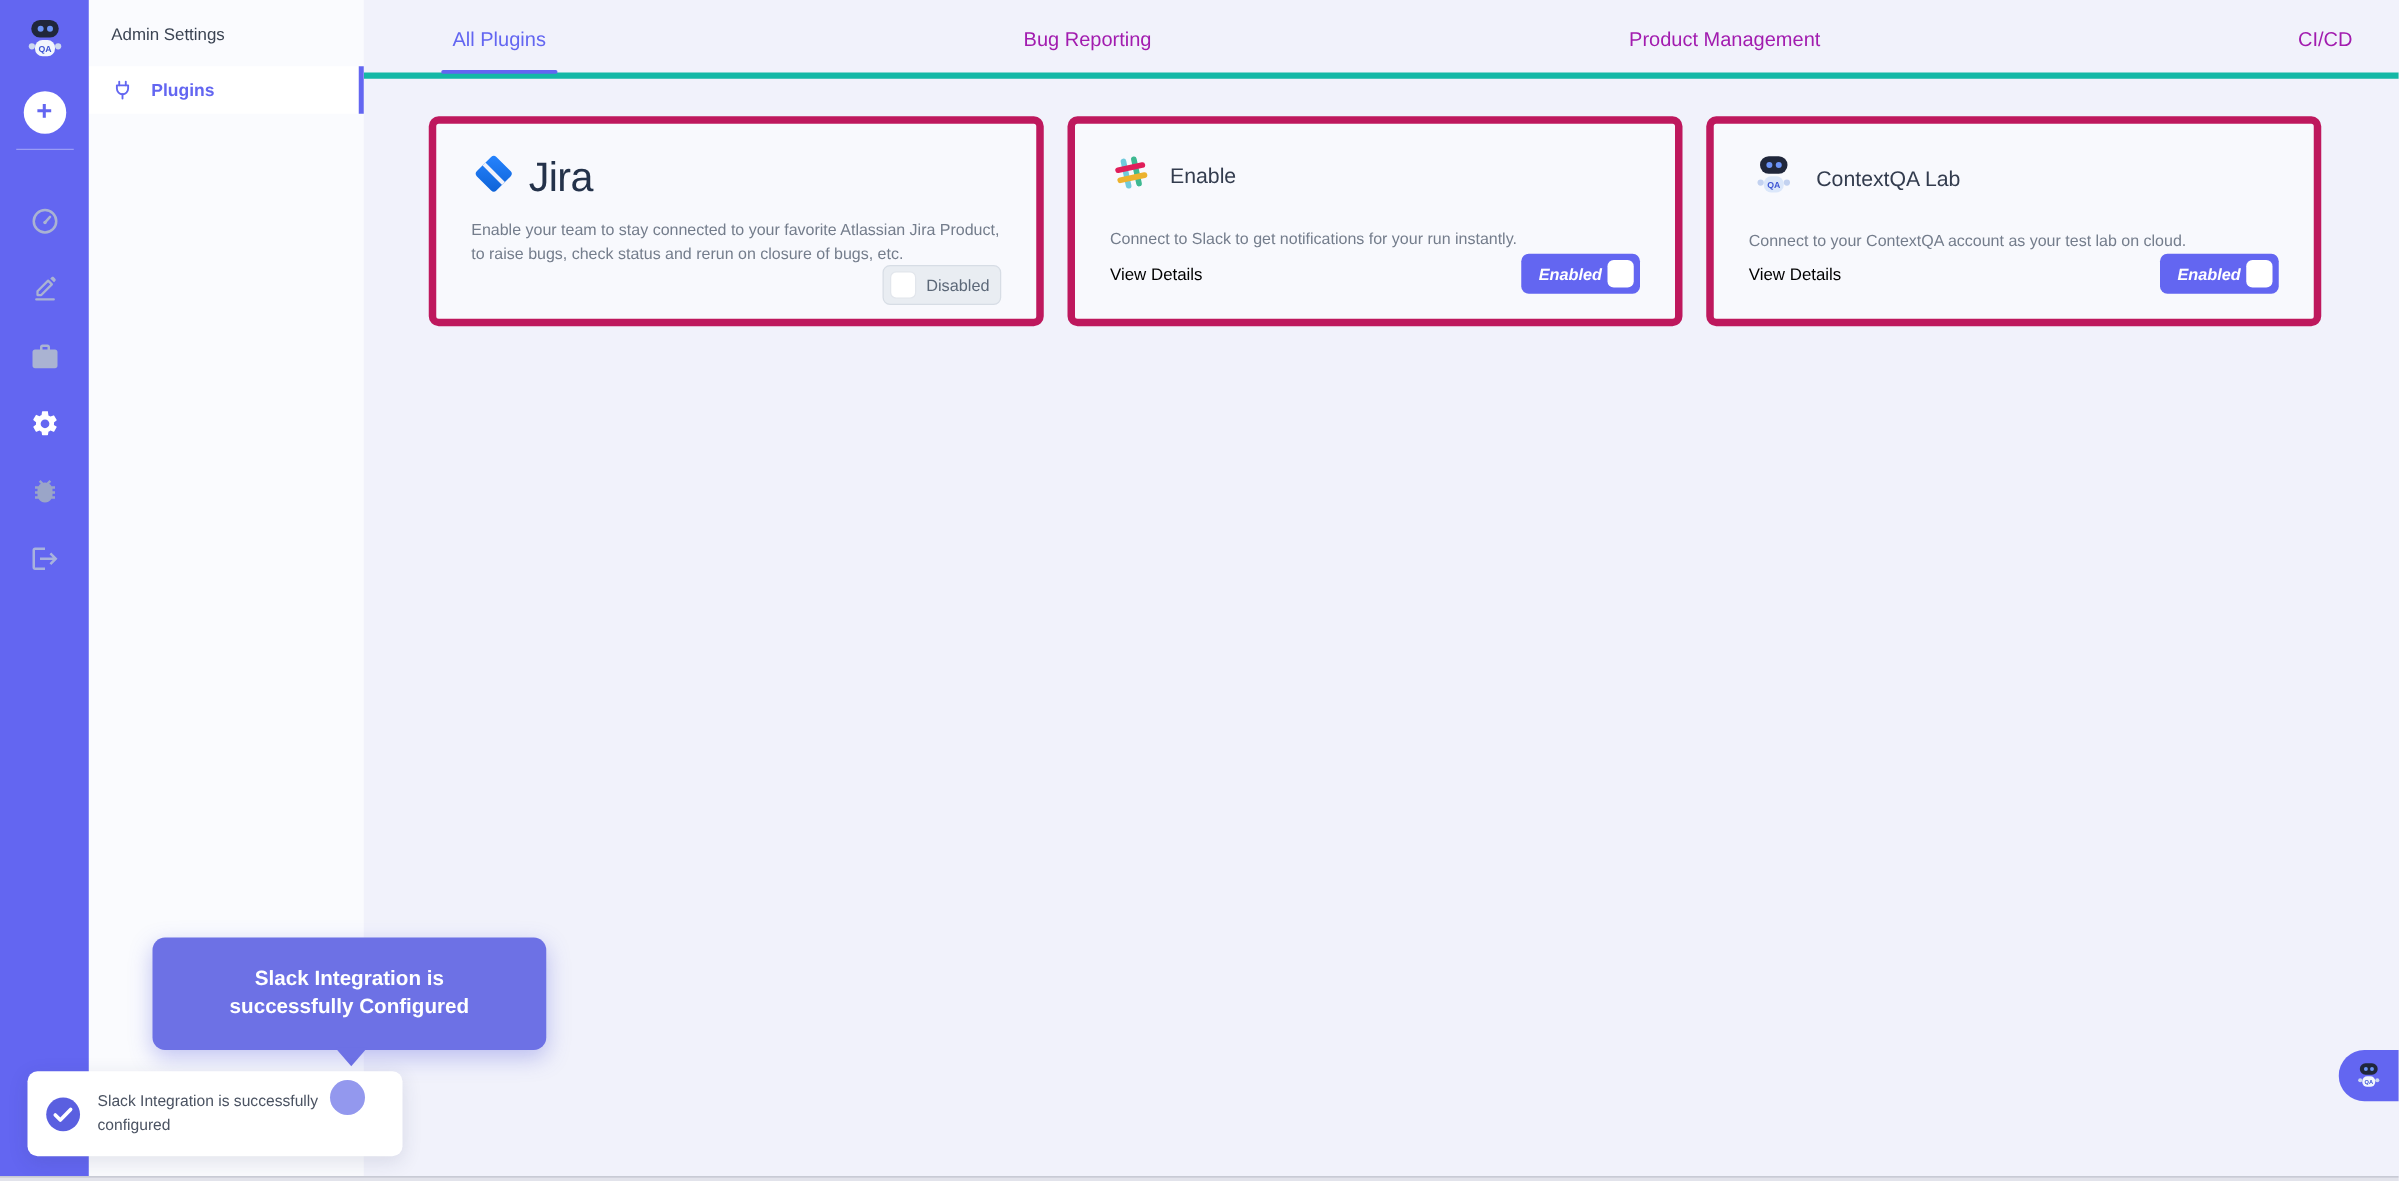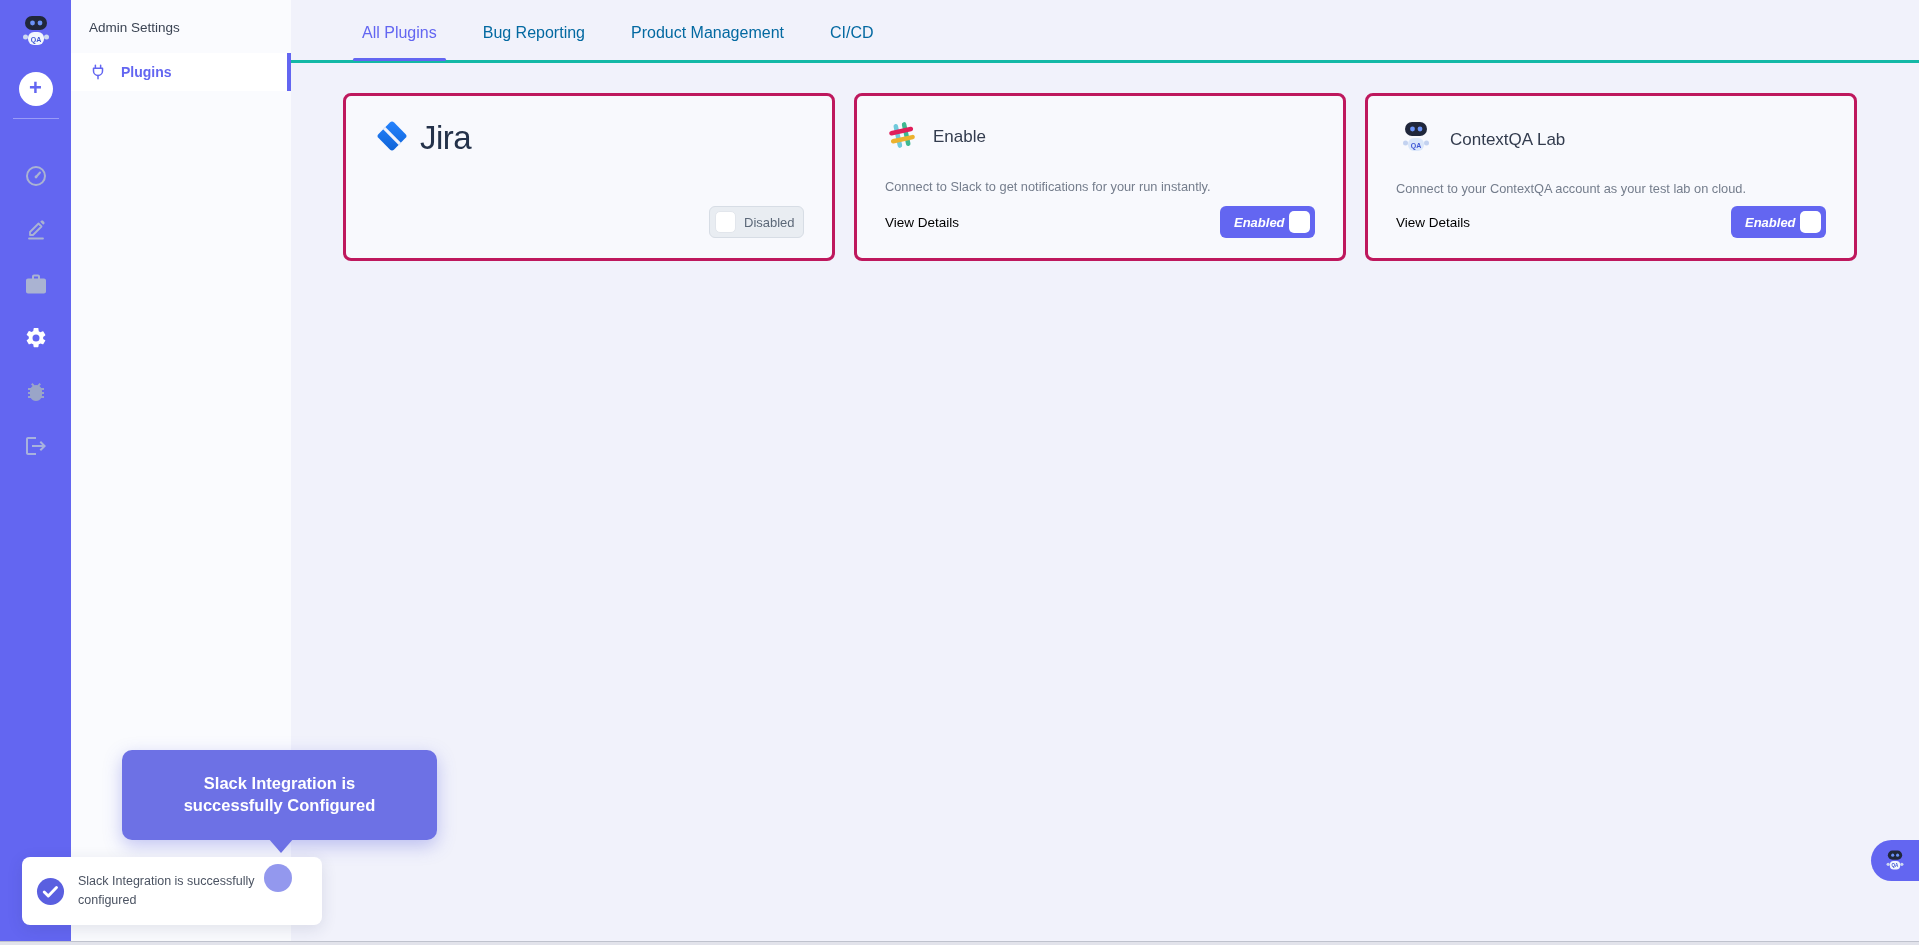--- a/index.html
+++ b/index.html
@@ -31,35 +31,35 @@
   .subnav-item {
     height:38px; display:flex; align-items:center; padding-left:18px; cursor:pointer;
     font-size:14px; color:#6366f1; font-weight:bold;
   }
   .subnav-item.active { background:#ffffff; border-right:4px solid #6366f1;align-items:center; }
   .subnav-item .plug { margin-right:14px; display:flex; }
 
   
   .main { position:absolute; left:291px; top:0; width:1628px; height:941px; }
   .tabs {
-    display:flex; padding:20px 0 0 62px; border-bottom:3px solid #14b8a6; height:63px;
+    display:flex; padding:20px 0 0 62px; border-bottom:5px solid #14b8a6; height:63px;justify-content:space-between;
   }
   .tab {
-    font-size:16px; color:#0369a1; padding:4px 9px 16px 9px; margin-right:28px;
+    font-size:16px; color:#a21caf; padding:4px 9px 16px 9px; margin-right:28px;
     cursor:pointer; position:relative; white-space:nowrap;
   }
   .tab.active { color:#6366f1; }
   .tab.active::after {
     content:""; position:absolute; left:0; right:0; bottom:-1px; height:3px;
     background:#6366f1; border-radius:2px;
   }
 
   .cards { display:flex; gap:19px; padding:30px 62px 0 52px; }
   .card {
-    flex:1; height:168px; background:#f8f9fd; border:3px solid #be185d; border-radius:8px;
+    flex:1; height:168px; background:#f8f9fd; border:6px solid #be185d; border-radius:8px;
     padding:22px 28px 20px 28px; display:flex; flex-direction:column;
   }
   .card-head { display:flex; align-items:center; }
   .jira-word { font-size:33px; color:#24324a; font-weight:500; letter-spacing:-.5px; margin-left:10px; }
   .card-title { font-size:17px; color:#333c4e; font-weight:500; margin-left:14px; }
   .card-desc { font-size:12.8px; color:#747d8c; line-height:1.45; margin-top:13px; max-width:430px; }
   .card-foot { margin-top:auto; display:flex; align-items:center; justify-content:space-between; }
   .card-foot.right { justify-content:flex-end;text-align:right; }
   .view-details { font-size:13.5px; color:#000000; font-weight:500; cursor:pointer; }
 
@@ -207,20 +207,21 @@
               </linearGradient>
             </defs>
             <g transform="rotate(45 18 18)">
               <rect x="7" y="7" width="22" height="22" rx="3" fill="url(#jb)"></rect>
               <rect x="7" y="16.4" width="22" height="3.2" fill="#f1f2fb"></rect>
             </g>
           </svg>
         </span>
         <span class="jira-word">Jira</span>
       </div>
+      <div class="card-desc">Enable your team to stay connected to your favorite Atlassian Jira Product, to raise bugs, check status and rerun on closure of bugs, etc.</div>
       <div class="card-foot right">
         <div class="toggle off">
           <span class="knob"></span>
           <span class="t-label">Disabled</span>
         </div>
       </div>
     </div>
 
     <div class="card">
       <div class="card-head">

